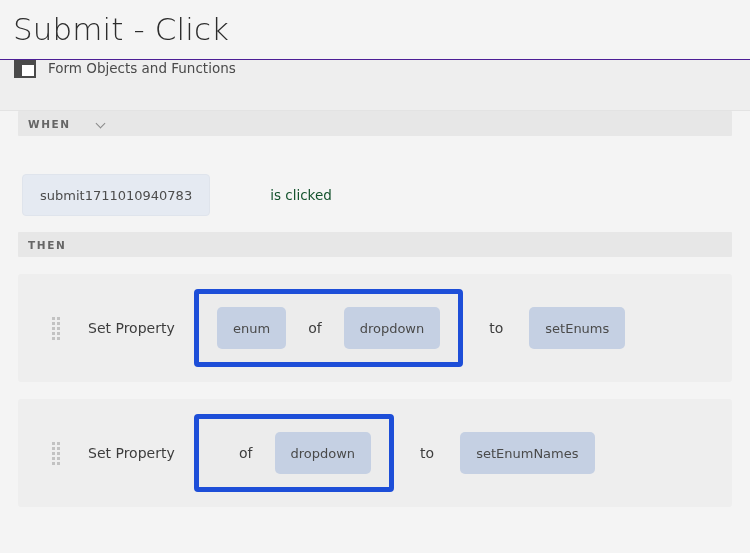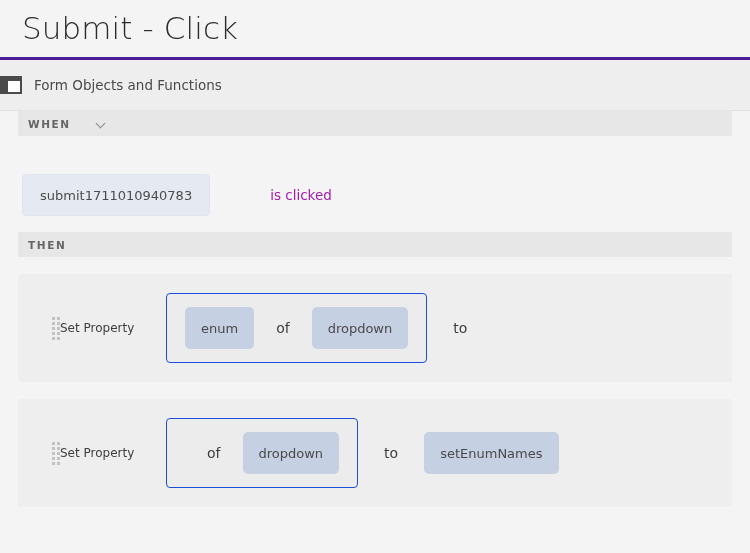--- a/index.html
+++ b/index.html
@@ -15,42 +15,43 @@
     font-family: "Liberation Sans", sans-serif;
     color: #3b3b3b;
     -webkit-font-smoothing: antialiased;
   }
 
   
   .title-bar {
     height: 60px;
     background: #f4f4f4;
     box-sizing: border-box;
-    padding: 0 0 0 22px;
-    display: flex;
-    align-items: center;
-    border-bottom: 3px solid #4c1d95;
+    padding: 0 0 0 13px;
+    display: flex;
+    align-items: center;
+    border-bottom: 1px solid #4c1d95;
   }
   .page-title {
     font-size: 31px;
     font-weight: 300;
     letter-spacing: 0.1px;
     color: #2c2c2c;
     line-height: 1;
     font-family: "DejaVu Sans", sans-serif;
     font-stretch: normal;
   }
 
   
   .context-band {
     height: 51px;
     background: #eeeeee;
     border-bottom: 1px solid #e3e3e3;
     display: flex;
-    align-items: center;
+    align-items: flex-start;
+    padding-left: 14px;
     box-sizing: border-box;
   }
   .ctx-icon {
     width: 22px;
     height: 18px;
     display: inline-block;
     position: relative;
     flex: 0 0 auto;
   }
   .ctx-icon .frame {
@@ -145,21 +146,21 @@
     align-items: center;
     justify-content: center;
     font-size: 13px;
     color: #4c4c4c;
     font-family: "DejaVu Sans", sans-serif;
     box-sizing: border-box;
   }
   .when-verb {
     margin-left: 32px;
     font-size: 13.5px;
-    color: #a21caf;
+    color: #14532d;
     font-family: "DejaVu Sans", sans-serif;
   }
 
   
   .then-body {
     padding: 0 18px;
     box-sizing: border-box;
   }
   .action-card {
     background: #eeeeee;
@@ -181,30 +182,31 @@
     gap: 2px 2px;
     flex: 0 0 auto;
   }
   .drag-handle i {
     display: block;
     width: 3px;
     height: 3px;
     background: #c2c2c2;
   }
   .action-label {
-    font-size: 12px;
+    margin-left: 28px;
+    font-size: 14px;
     color: #3d3d3d;
     width: 96px;
     flex: 0 0 auto;
     font-family: "DejaVu Sans", sans-serif;
   }
   .operand-group {
     margin-left: 10px;
     background: #ececec;
-    border: 1px solid #1d4ed8;
+    border: 5px solid #1d4ed8;
     border-radius: 4px;
     display: flex;
     align-items: center;
     padding: 13px 18px;
     box-sizing: border-box;
     flex: 0 0 auto;
   }
   .token {
     background: #c5d0e3;
     border-radius: 5px;
@@ -280,20 +282,21 @@
         <i></i>
         <i></i>
     </span>
     <span class="action-label">Set Property</span>
     <span class="operand-group">
       <span class="token">enum</span>
       <span class="connector">of</span>
       <span class="token wide">dropdown</span>
     </span>
     <span class="connector outer">to</span>
+    <span class="token wide">setEnums</span>
   </div>
 
   <div class="action-card">
     <span class="drag-handle">
       <i></i>
         <i></i>
         <i></i>
         <i></i>
         <i></i>
         <i></i>

